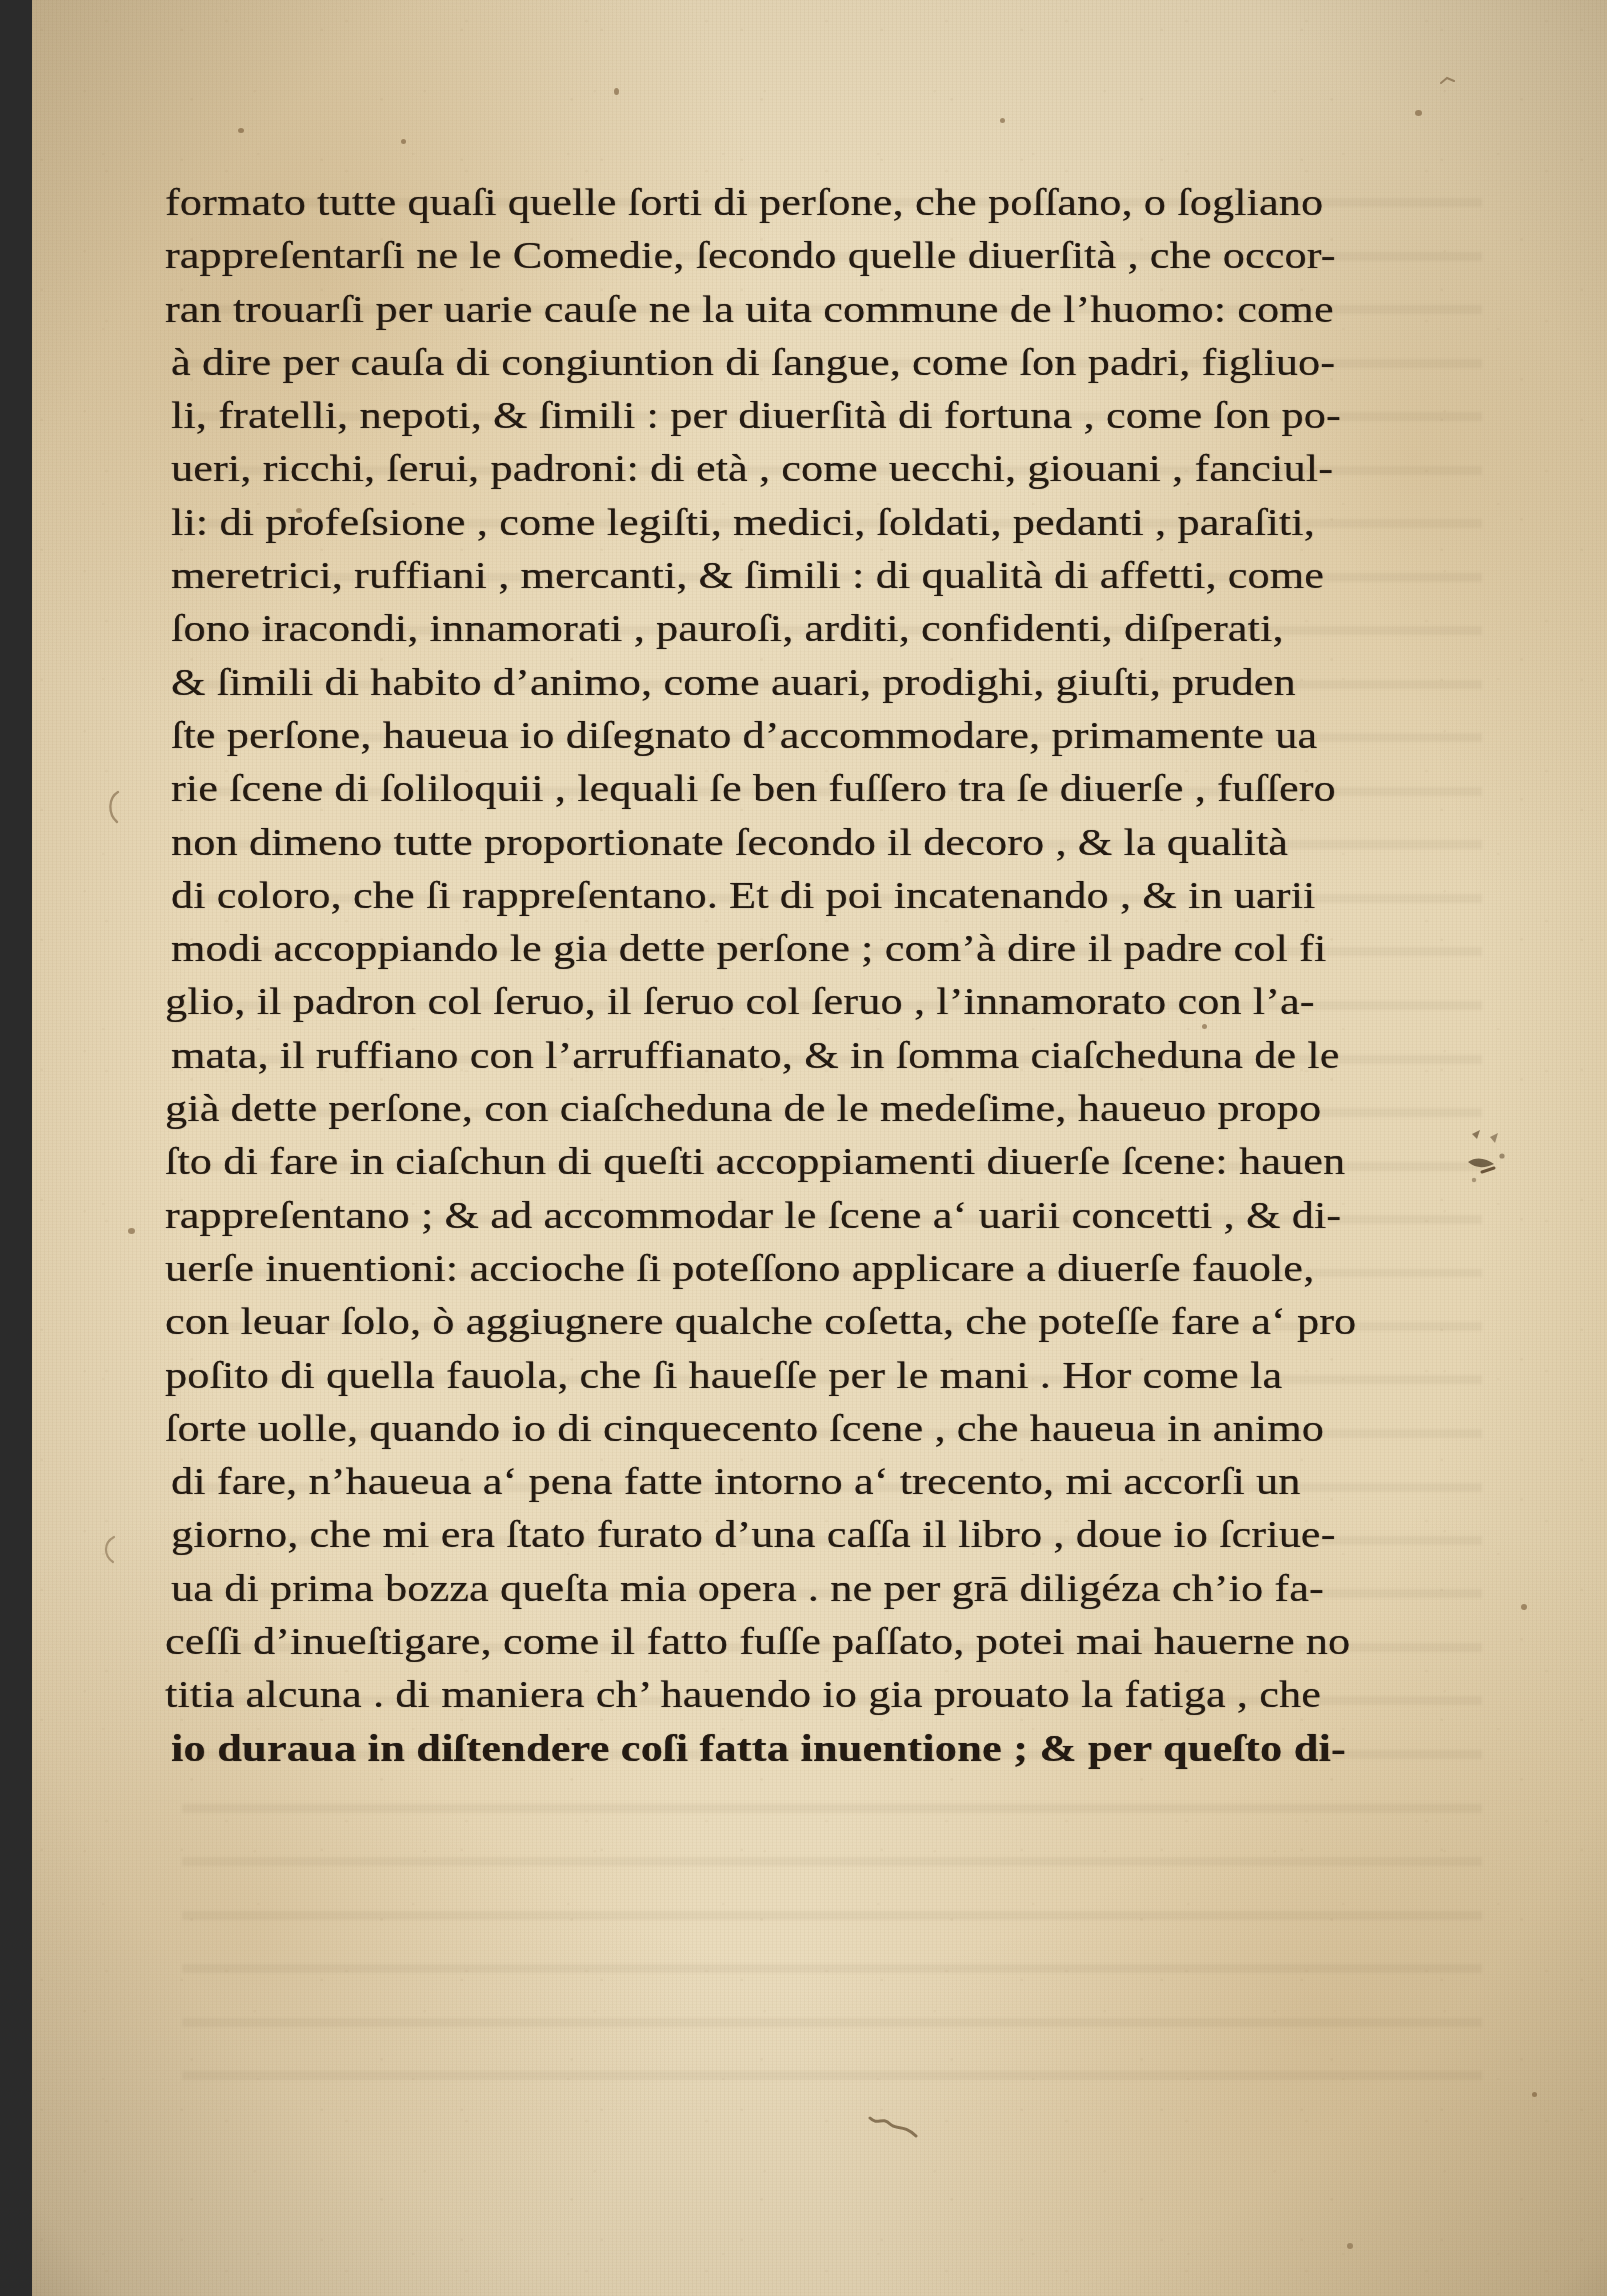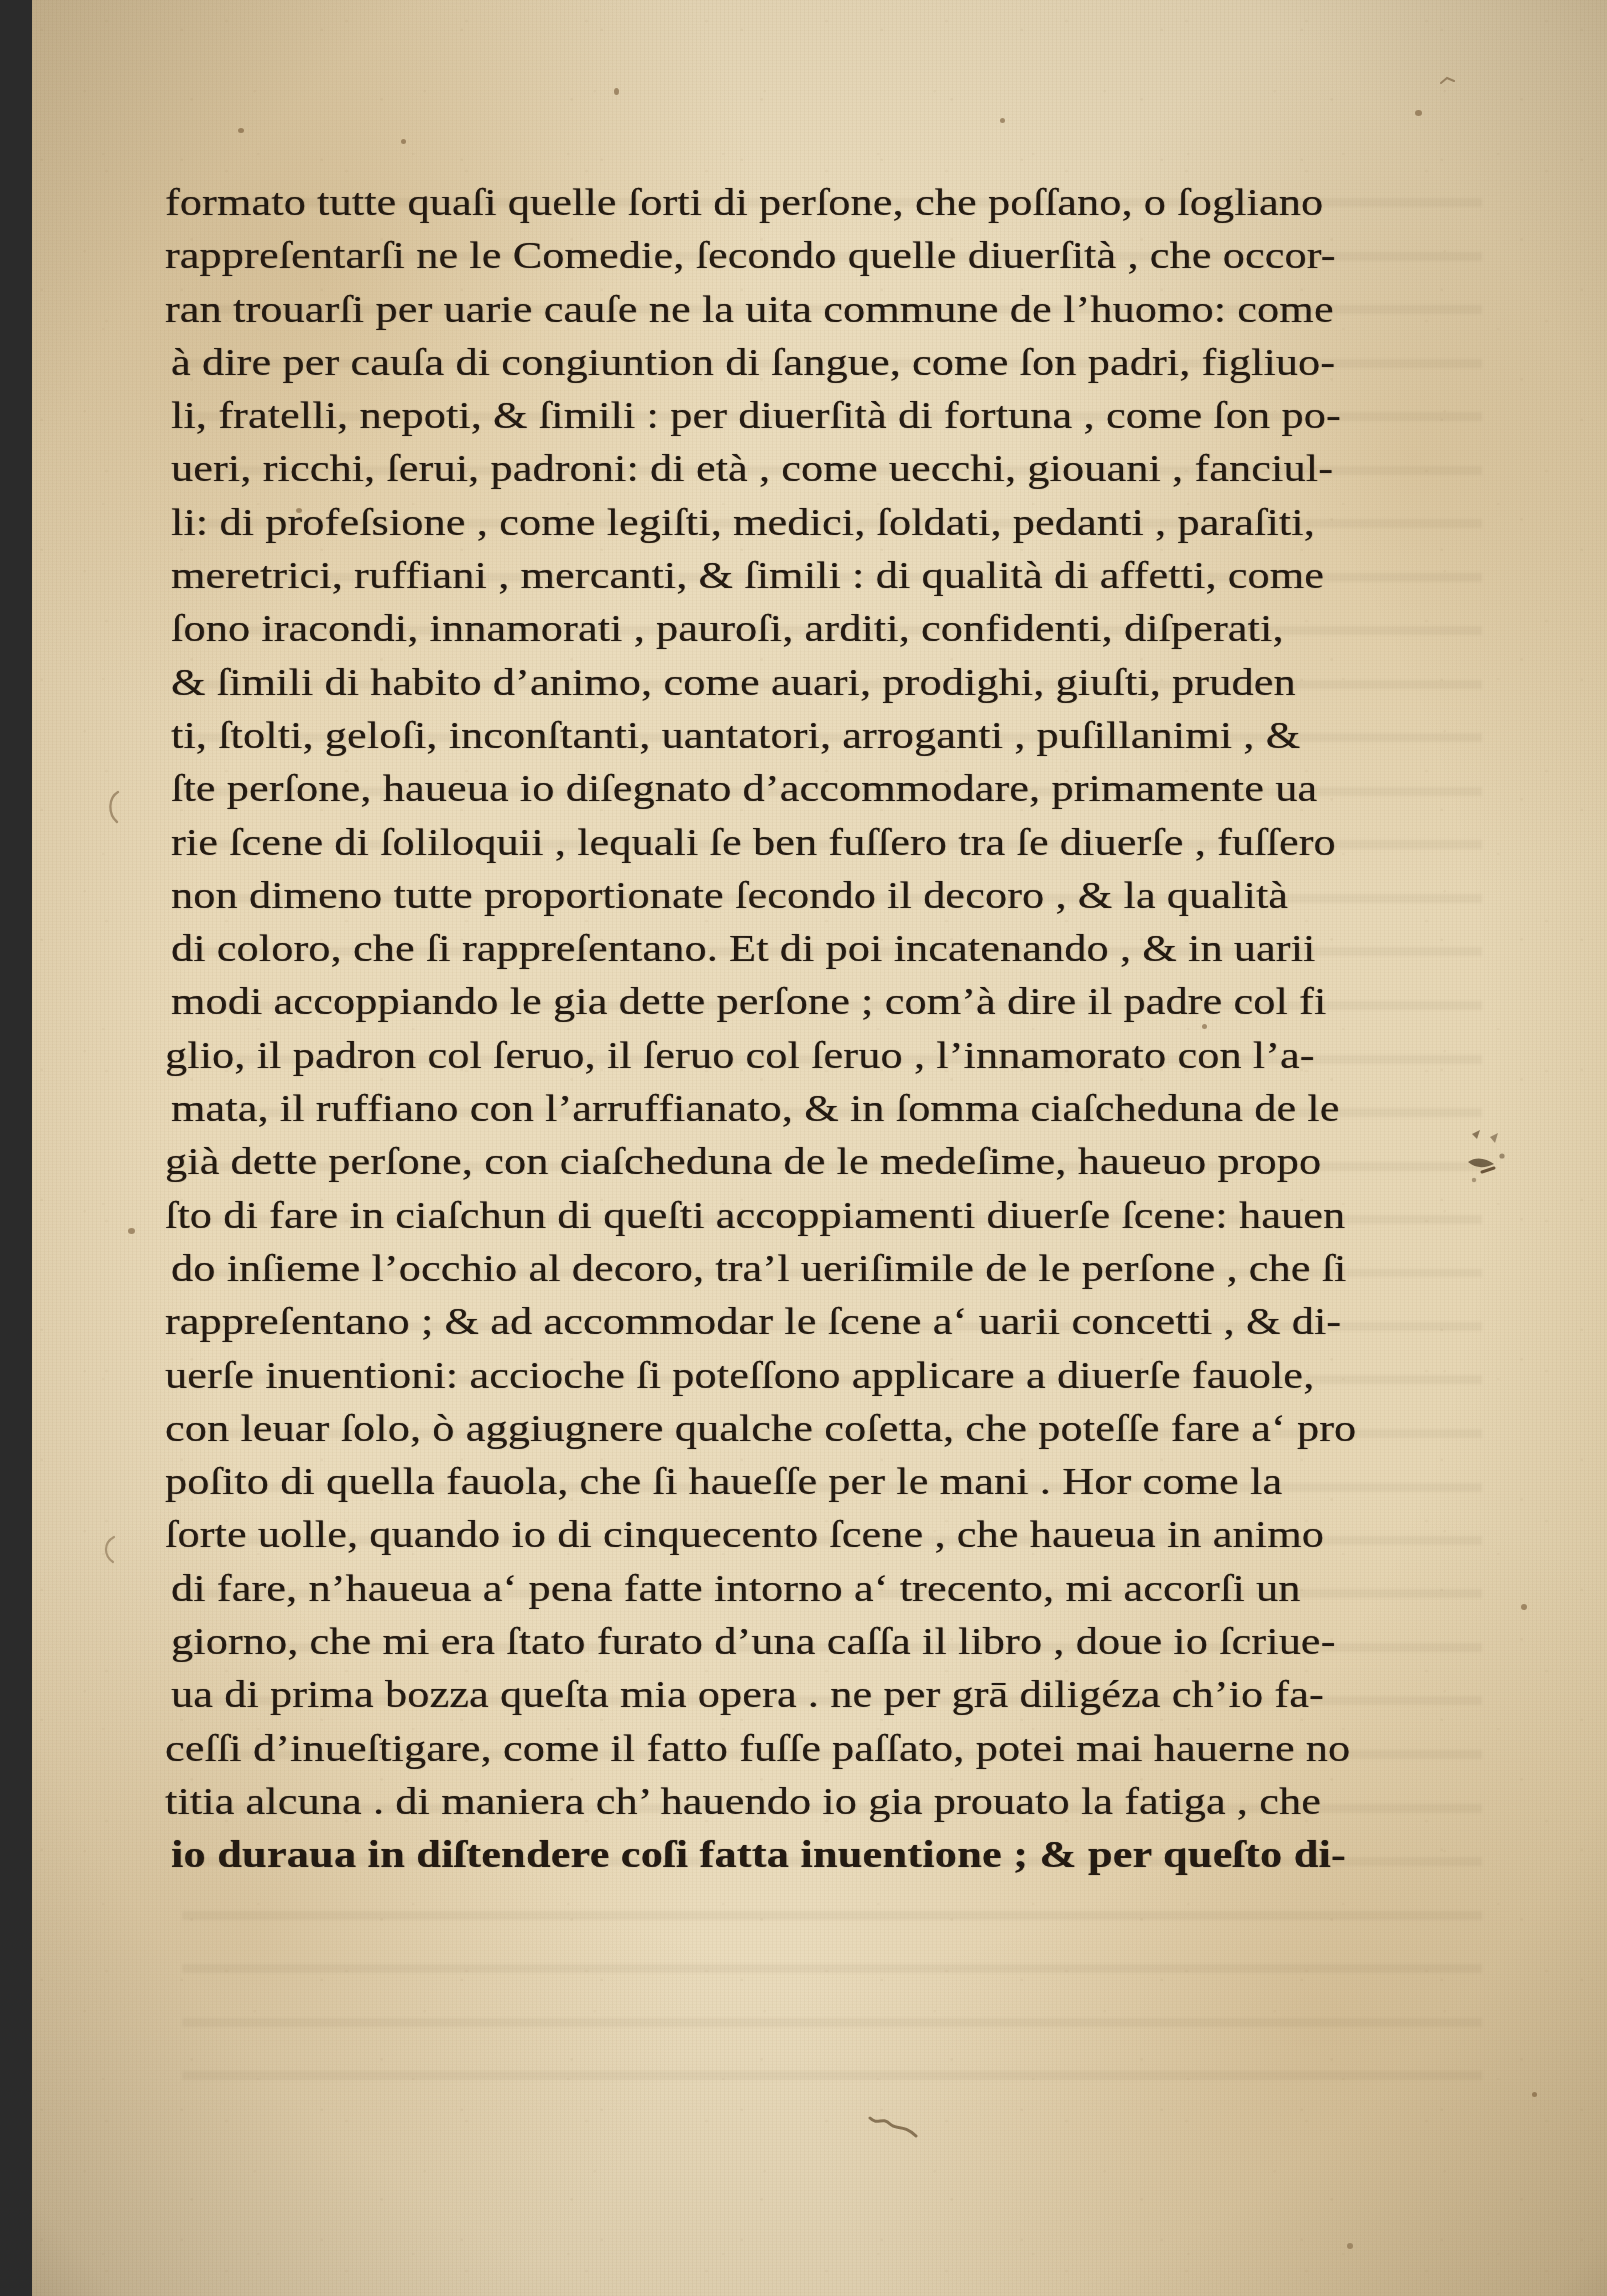--- a/index.html
+++ b/index.html
@@ -241,31 +241,29 @@
       <div class="text-line i0"><span class="ln" style="transform: scaleX(1.18);">formato tutte quaſi quelle ſorti di perſone, che poſſano, o ſogliano</span></div>
       <div class="text-line i0"><span class="ln" style="transform: scaleX(1.18);">rappreſentarſi ne le Comedie, ſecondo quelle diuerſità , che occor-</span></div>
       <div class="text-line i0"><span class="ln" style="transform: scaleX(1.18);">ran trouarſi per uarie cauſe ne la uita commune de l’huomo: come</span></div>
       <div class="text-line i1"><span class="ln" style="transform: scaleX(1.18);">à dire per cauſa di congiuntion di ſangue, come ſon padri, figliuo-</span></div>
       <div class="text-line i1"><span class="ln" style="transform: scaleX(1.18);">li, fratelli, nepoti, &amp; ſimili : per diuerſità di fortuna , come ſon po-</span></div>
       <div class="text-line i1"><span class="ln" style="transform: scaleX(1.18);">ueri, ricchi, ſerui, padroni: di età , come uecchi, giouani , fanciul-</span></div>
       <div class="text-line i1"><span class="ln" style="transform: scaleX(1.18);">li: di profeſsione , come legiſti, medici, ſoldati, pedanti , paraſiti,</span></div>
       <div class="text-line i1"><span class="ln" style="transform: scaleX(1.18);">meretrici, ruffiani , mercanti, &amp; ſimili : di qualità di affetti, come</span></div>
       <div class="text-line i1"><span class="ln" style="transform: scaleX(1.18);">ſono iracondi, innamorati , pauroſi, arditi, confidenti, diſperati,</span></div>
       <div class="text-line i1"><span class="ln" style="transform: scaleX(1.18);">&amp; ſimili di habito d’animo, come auari, prodighi, giuſti, pruden</span></div>
-      <div class="text-line i1"><span class="ln" style="transform: scaleX(1.18);">ti, ſtolti, geloſi, inconſtanti, uantatori, arroganti , puſillanimi , &amp;</span></div>
       <div class="text-line i1"><span class="ln" style="transform: scaleX(1.18);">ſte perſone, haueua io diſegnato d’accommodare, primamente ua</span></div>
       <div class="text-line i1"><span class="ln" style="transform: scaleX(1.18);">rie ſcene di ſoliloquii , lequali ſe ben fuſſero tra ſe diuerſe , fuſſero</span></div>
       <div class="text-line i1"><span class="ln" style="transform: scaleX(1.18);">non dimeno tutte proportionate  ſecondo  il  decoro , &amp; la qualità</span></div>
       <div class="text-line i1"><span class="ln" style="transform: scaleX(1.18);">di coloro, che ſi rappreſentano. Et di poi incatenando , &amp; in uarii</span></div>
       <div class="text-line i1"><span class="ln" style="transform: scaleX(1.18);">modi accoppiando le gia dette perſone ; com’à dire il padre  col  fi</span></div>
       <div class="text-line i0"><span class="ln" style="transform: scaleX(1.18);">glio, il padron col ſeruo, il ſeruo col ſeruo , l’innamorato con l’a-</span></div>
       <div class="text-line i1"><span class="ln" style="transform: scaleX(1.18);">mata, il ruffiano con l’arruffianato, &amp; in ſomma ciaſcheduna de le</span></div>
       <div class="text-line i0"><span class="ln" style="transform: scaleX(1.18);">già dette perſone, con ciaſcheduna de le medeſime, haueuo propo</span></div>
       <div class="text-line i0"><span class="ln" style="transform: scaleX(1.18);">ſto di fare in ciaſchun di queſti accoppiamenti diuerſe ſcene: hauen</span></div>
-      <div class="text-line i1"><span class="ln" style="transform: scaleX(1.18);">do inſieme l’occhio al decoro, tra’l ueriſimile de le perſone , che  ſi</span></div>
       <div class="text-line i0"><span class="ln" style="transform: scaleX(1.18);">rappreſentano ; &amp; ad accommodar le ſcene a‘ uarii concetti , &amp; di-</span></div>
       <div class="text-line i0"><span class="ln" style="transform: scaleX(1.18);">uerſe inuentioni: accioche ſi poteſſono applicare a diuerſe fauole,</span></div>
       <div class="text-line i0"><span class="ln" style="transform: scaleX(1.18);">con leuar ſolo, ò aggiugnere qualche coſetta, che poteſſe fare a‘ pro</span></div>
       <div class="text-line i0"><span class="ln" style="transform: scaleX(1.18);">poſito di quella fauola, che ſi haueſſe per le mani .  Hor  come  la</span></div>
       <div class="text-line i0"><span class="ln" style="transform: scaleX(1.18);">ſorte uolle, quando io di cinquecento ſcene , che haueua in animo</span></div>
       <div class="text-line i1"><span class="ln" style="transform: scaleX(1.18);">di fare, n’haueua a‘ pena fatte  intorno  a‘  trecento, mi accorſi un</span></div>
       <div class="text-line i1"><span class="ln" style="transform: scaleX(1.18);">giorno, che mi era ſtato furato d’una caſſa il libro , doue io ſcriue-</span></div>
       <div class="text-line i1"><span class="ln" style="transform: scaleX(1.18);">ua di prima bozza queſta mia opera . ne per grā diligéza ch’io fa-</span></div>
       <div class="text-line i0"><span class="ln" style="transform: scaleX(1.18);">ceſſi d’inueſtigare, come il fatto fuſſe paſſato, potei mai hauerne no</span></div>
       <div class="text-line i0"><span class="ln" style="transform: scaleX(1.18);">titia alcuna . di maniera ch’ hauendo io gia prouato la  fatiga  , che</span></div>

